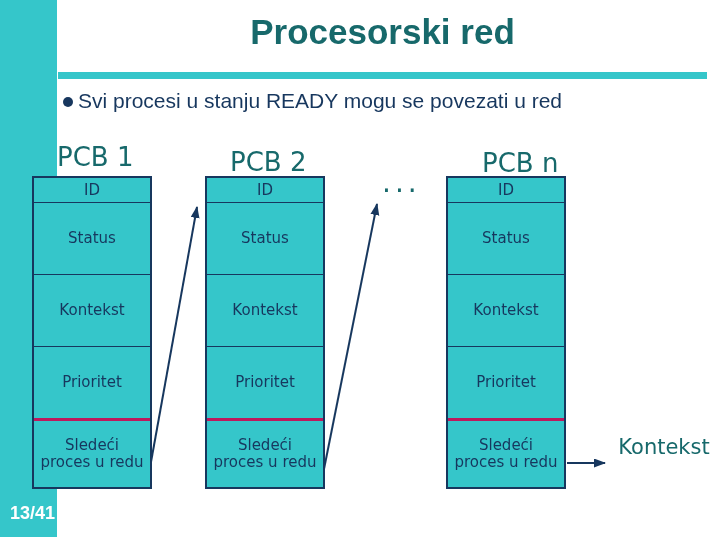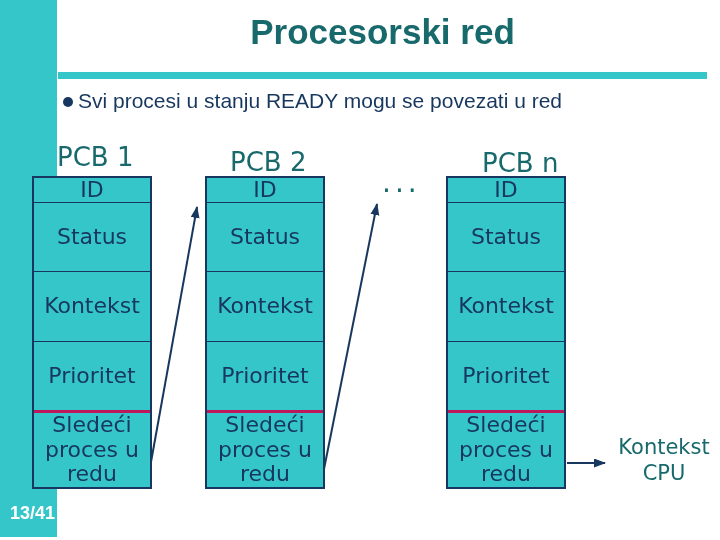--- a/index.html
+++ b/index.html
@@ -17,21 +17,21 @@
   .lbl-2{left:230px;top:147px;}
   .lbl-n{left:474px;top:148px;margin-left:8px;}
   .ellipsis{position:absolute;left:382px;top:166px;font-family:"DejaVu Sans",sans-serif;
             font-size:28px;letter-spacing:4px;color:#17696b;}
   .pcb{position:absolute;top:176px;width:120px;height:313px;background:#35c6ca;
        border:2px solid #17375e;box-sizing:border-box;display:flex;flex-direction:column;
        font-family:"DejaVu Sans",sans-serif;color:#17375e;text-align:center;}
   .pcb-1{left:32px;}
   .pcb-2{left:205px;}
   .pcb-n{left:446px;}
-  .cell{display:flex;align-items:center;justify-content:center;font-size:22px;
+  .cell{display:flex;align-items:center;justify-content:center;font-size:15px;
         line-height:1.12;padding:0 4px;box-sizing:border-box;}
   .cell.r0{height:24px;}
   .cell.rm{height:72px;border-top:1px solid #17375e;}
   .cell.rl{flex:1;border-top:3px solid #be185d;}
   .arrows{position:absolute;left:0;top:0;width:720px;height:540px;pointer-events:none;}
   .cpu-label{position:absolute;left:612px;top:434px;width:104px;text-align:center;
              font-family:"DejaVu Sans",sans-serif;font-size:21px;line-height:26px;color:#17696b;}
   .page-number{position:absolute;left:10px;top:503px;font-size:18px;font-weight:bold;color:#ffffff;}
 </style>
 </head>
@@ -82,18 +82,17 @@
         <path d="M0,0 L12,4.5 L0,9 Z" fill="#17375e"></path>
       </marker>
     </defs>
     <line x1="151" y1="462" x2="197" y2="207" stroke="#17375e" stroke-width="2" marker-end="url(#ah)"></line>
     <line x1="324" y1="469" x2="377" y2="204" stroke="#17375e" stroke-width="2" marker-end="url(#ah)"></line>
     <line x1="567" y1="463" x2="605" y2="463" stroke="#17375e" stroke-width="2" marker-end="url(#ah)"></line>
   </svg>
 
   <div class="cpu-label">
     <div>Kontekst</div>
-    <div>CPU</div>
   </div>
 
   <div class="page-number">13/41</div>
 
 </div>
 
 </body></html>

